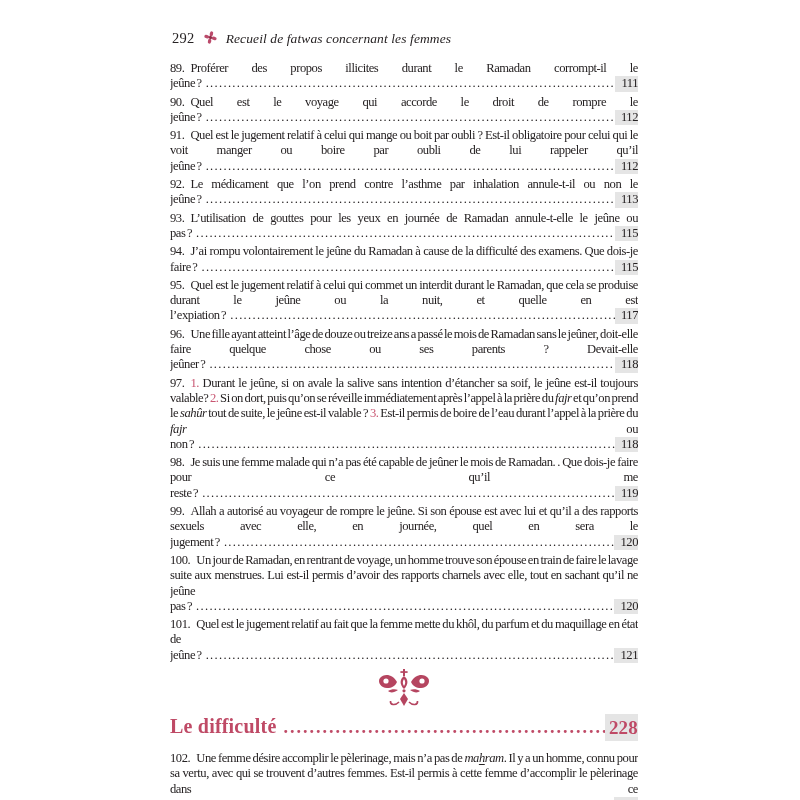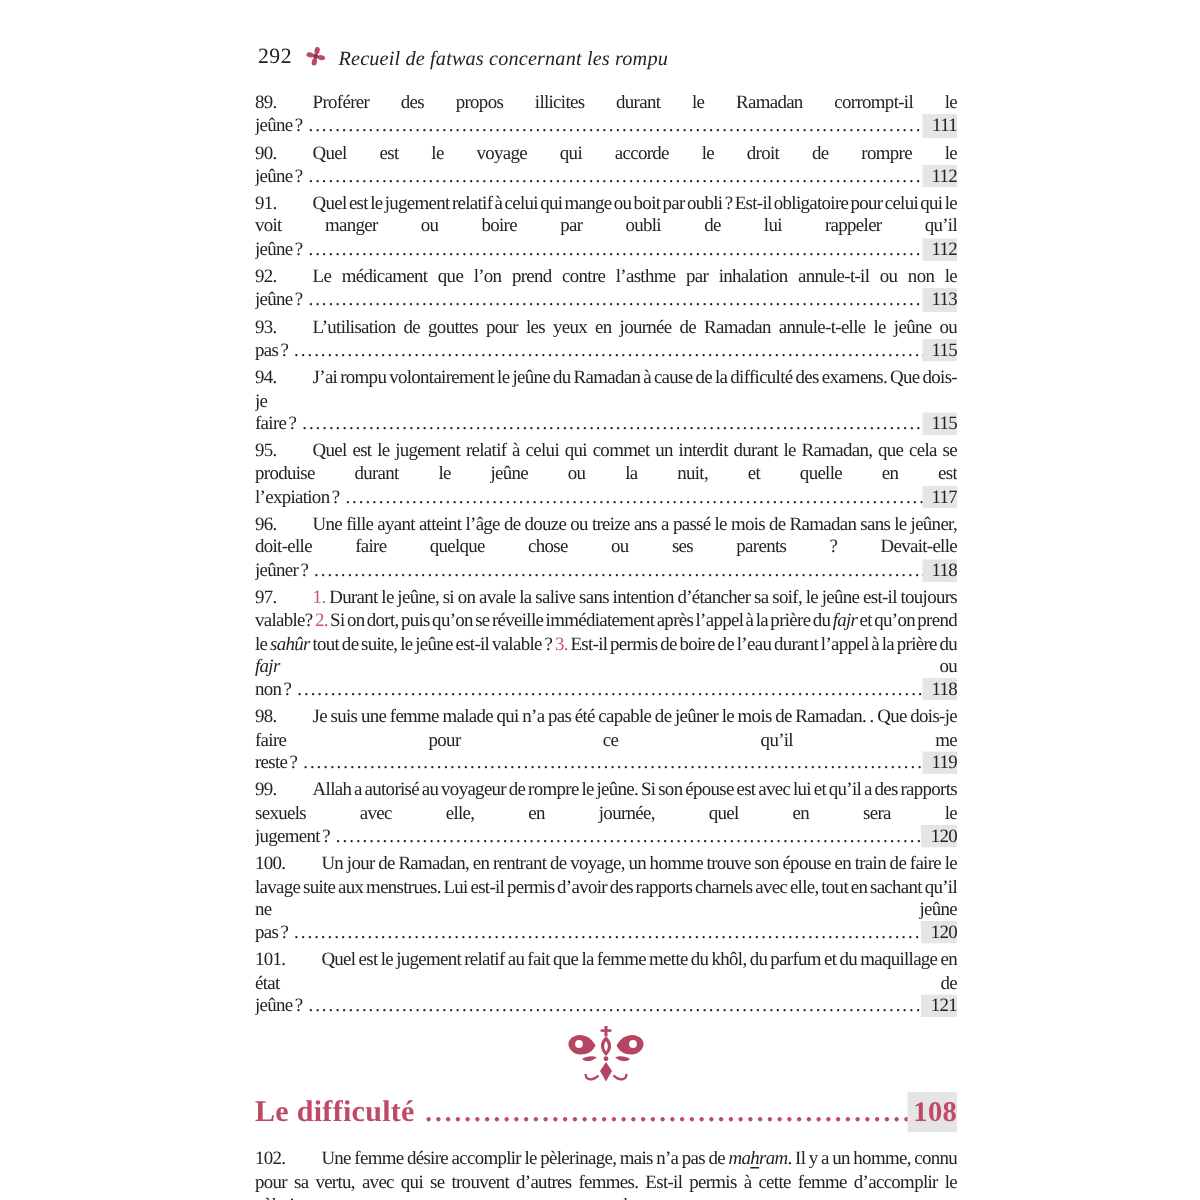--- a/index.html
+++ b/index.html
@@ -13,21 +13,21 @@
   .folio{font-size:14.5px;letter-spacing:.3px;}
   .hdr-flower{display:inline-flex;transform:rotate(14deg);margin-top:-2px;}
   .hdr-title{font-style:italic;font-size:13.5px;letter-spacing:.1px;}
   
   .toc{margin-top:14px;}
   .entry{
     position:relative;overflow:hidden;text-align:justify;
     font-size:12.6px;line-height:15.3px;letter-spacing:-0.45px;word-spacing:-1.2px;
     margin-bottom:3px;
   }
-  .num{padding-right:24px;}
+  .num{padding-right:6px;}
   .dots{white-space:pre;letter-spacing:1.3px;padding-left:4px;}
   .pg{position:absolute;right:0;bottom:0;background:#e5e5e5;padding-left:6px;line-height:15.3px;}
   .run-red{color:var(--rednum,#c85571);}
   .run-italic{font-style:italic;}
   .run-underline{text-decoration:underline;text-decoration-thickness:1px;text-underline-offset:2px;}
   
   .fleuron{text-align:center;margin:6px 0 2px 0;height:40px;}
   
   .sec{
     position:relative;overflow:hidden;margin:4px 0 10px 0;
@@ -50,21 +50,21 @@
         <svg width="13" height="13" viewBox="0 0 13 13" aria-hidden="true">
           <g fill="#bb4a6b">
             <ellipse cx="6.5" cy="2.7" rx="1.7" ry="2.6"></ellipse>
             <ellipse cx="6.5" cy="10.3" rx="1.7" ry="2.6"></ellipse>
             <ellipse cx="2.7" cy="6.5" rx="2.6" ry="1.7"></ellipse>
             <ellipse cx="10.3" cy="6.5" rx="2.6" ry="1.7"></ellipse>
             <circle cx="6.5" cy="6.5" r="1.6" fill="#8d2f46"></circle>
           </g>
         </svg>
       </span>
-      <span class="hdr-title">Recueil de fatwas concernant les rompu</span>
+      <span class="hdr-title">Recueil de fatwas concernant les femmes</span>
     </div>
 
     <div class="toc" id="list-before">
         <div class="entry"><span class="num">89.</span><span class="">Proférer des propos illicites durant le Ramadan corrompt-il le jeûne&nbsp;?</span><span class="dots">................................................................................................................................................................................................................................</span><span class="pg">111</span></div>
         <div class="entry"><span class="num">90.</span><span class="">Quel est le voyage qui accorde le droit de rompre le jeûne&nbsp;?</span><span class="dots">................................................................................................................................................................................................................................</span><span class="pg">112</span></div>
         <div class="entry"><span class="num">91.</span><span class="">Quel est le jugement relatif à celui qui mange ou boit par oubli&nbsp;? Est-il obligatoire pour celui qui le voit manger ou boire par oubli de lui rappeler qu’il jeûne&nbsp;?</span><span class="dots">................................................................................................................................................................................................................................</span><span class="pg">112</span></div>
         <div class="entry"><span class="num">92.</span><span class="">Le médicament que l’on prend contre l’asthme par inhalation annule-t-il ou non le jeûne&nbsp;?</span><span class="dots">................................................................................................................................................................................................................................</span><span class="pg">113</span></div>
         <div class="entry"><span class="num">93.</span><span class="">L’utilisation de gouttes pour les yeux en journée de Ramadan annule-t-elle le jeûne ou pas&nbsp;?</span><span class="dots">................................................................................................................................................................................................................................</span><span class="pg">115</span></div>
         <div class="entry"><span class="num">94.</span><span class="">J’ai rompu volontairement le jeûne du Ramadan à cause de la difficulté des examens. Que dois-je faire&nbsp;?</span><span class="dots">................................................................................................................................................................................................................................</span><span class="pg">115</span></div>
         <div class="entry"><span class="num">95.</span><span class="">Quel est le jugement relatif à celui qui commet un interdit durant le Ramadan, que cela se produise durant le jeûne ou la nuit, et quelle en est l’expiation&nbsp;?</span><span class="dots">................................................................................................................................................................................................................................</span><span class="pg">117</span></div>
@@ -90,20 +90,20 @@
           <path d="M21 21 C17 24 13 24 11 22 C14 20 18 19.5 21 21 Z"></path>
           <path d="M33 21 C37 24 41 24 43 22 C40 20 36 19.5 33 21 Z"></path>
           <circle cx="27" cy="21.8" r="1.6"></circle>
           <path d="M27 24 L31 30 L27 37 L23 30 Z"></path>
           <path d="M22 33 C18 37 13 36 13.5 32" stroke="#b54560" stroke-width="1.6" fill="none"></path>
           <path d="M32 33 C36 37 41 36 40.5 32" stroke="#b54560" stroke-width="1.6" fill="none"></path>
         </g>
       </svg>
     </div>
 
-    <div class="sec"><span class="sec-title">Le difficulté</span><span class="dots">................................................................................................................................................................................................................................</span><span class="pg">108</span></div>
+    <div class="sec"><span class="sec-title">Le difficulté</span><span class="dots">................................................................................................................................................................................................................................</span><span class="pg">228</span></div>
 
     <div class="toc toc-after" id="list-after">
         <div class="entry"><span class="num">102.</span><span class="">Une femme désire accomplir le pèlerinage, mais n’a pas de </span><span class="run-italic">ma</span><span class="run-italic run-underline">h</span><span class="run-italic">ram</span><span class="">. Il y a un homme, connu pour sa vertu, avec qui se trouvent d’autres femmes. Est-il permis à cette femme d’accomplir le pèlerinage dans ce cas&nbsp;?</span><span class="dots">................................................................................................................................................................................................................................</span><span class="pg">123</span></div>
       </div>
 
   </div>
 </div>
 
 </body></html>

